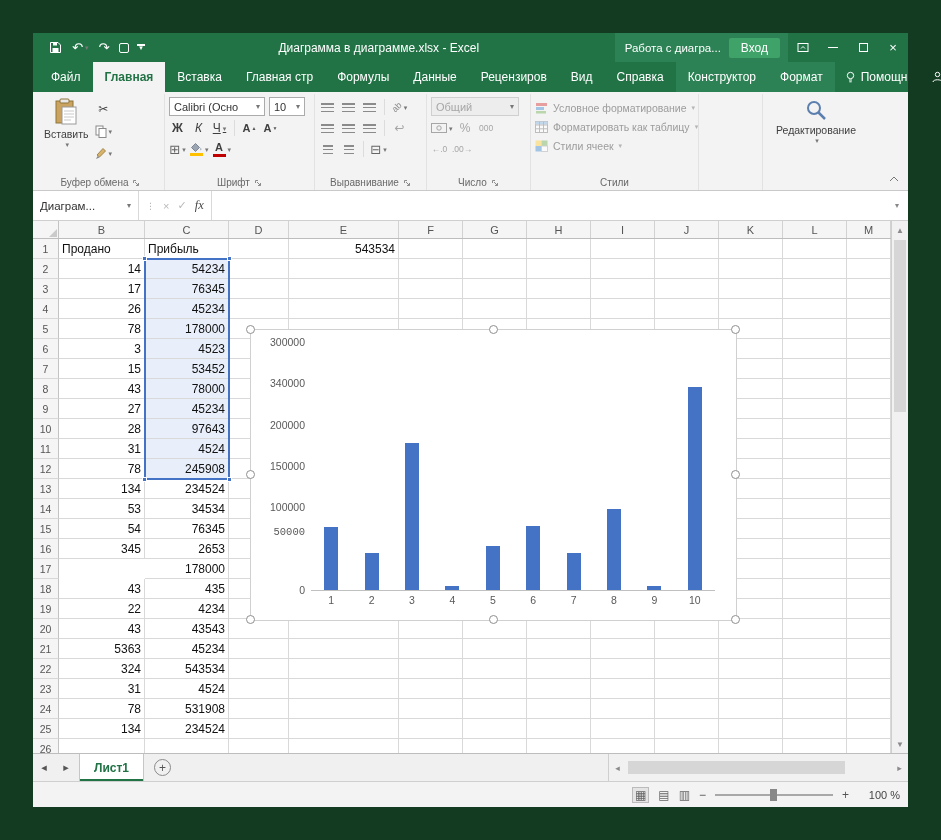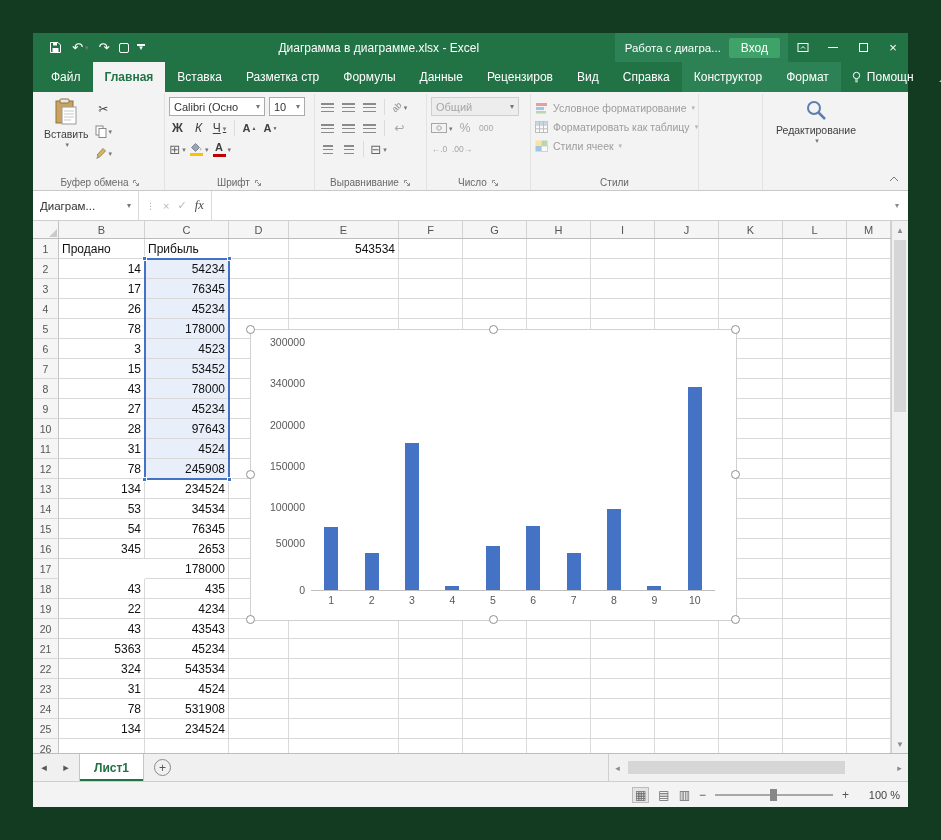--- a/index.html
+++ b/index.html
@@ -175,21 +175,21 @@
           <span class="maxbox"></span>
         </span>
     <span class="wbtn">×</span>
   </div>
 
   <div class="tabsrow">
     <div class="tabs">
           <div class="tab file">Файл</div>
           <div class="tab active">Главная</div>
           <div class="tab">Вставка</div>
-          <div class="tab">Разметка стр</div>
+          <div class="tab">Главная стр</div>
           <div class="tab">Формулы</div>
           <div class="tab">Данные</div>
           <div class="tab">Рецензиров</div>
           <div class="tab">Вид</div>
           <div class="tab">Справка</div>
           <div class="tab contextual">Конструктор</div>
           <div class="tab contextual">Формат</div>
         </div>
     <div class="helptab">
       <svg width="11" height="13" viewBox="0 0 11 13">
@@ -480,21 +480,21 @@
           </div>
       <div class="rowsarea">
         <div class="rangebox" style="left: 111px; top: 19px; width: 86px; height: 222px;">
           <span class="rh tl"></span>
           <span class="rh tr"></span>
           <span class="rh bl"></span>
           <span class="rh br"></span>
         </div>
         <div class="chartbox">
               <div class="cyl" style="top: 254px;">0</div>
-              <div class="cyl" style="top: 207px;">50000</div>
+              <div class="cyl" style="top: 196px; font-family: Liberation Mono, monospace;">50000</div>
               <div class="cyl" style="top: 171.333px;">100000</div>
               <div class="cyl" style="top: 130px;">150000</div>
               <div class="cyl" style="top: 88.6667px;">200000</div>
               <div class="cyl" style="top: 47.3333px;">340000</div>
               <div class="cyl" style="top: 6px;">300000</div>
               <div class="cax" style="left: 60px; top: 260px; width: 404px;"></div>
               <div class="cbar" style="left: 73.2px; top: 196.888px; width: 14px; height: 63.1119px; background: rgb(68, 114, 196);"></div>
               <div class="cxl" style="left: 65.2px; top: 264px;">1</div>
               <div class="cbar" style="left: 113.6px; top: 222.607px; width: 14px; height: 37.3934px; background: rgb(68, 114, 196);"></div>
               <div class="cxl" style="left: 105.6px; top: 264px;">2</div>

